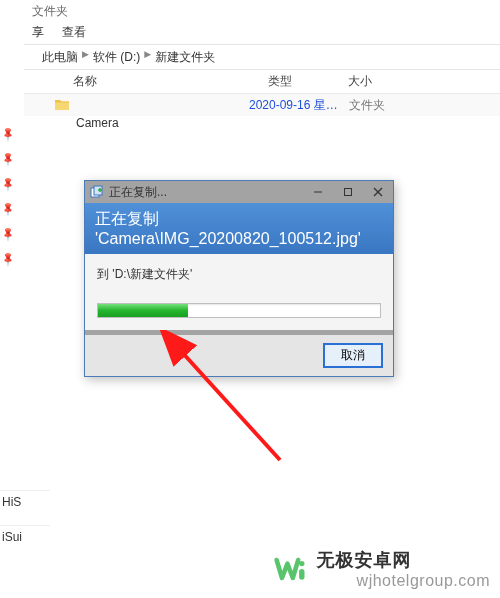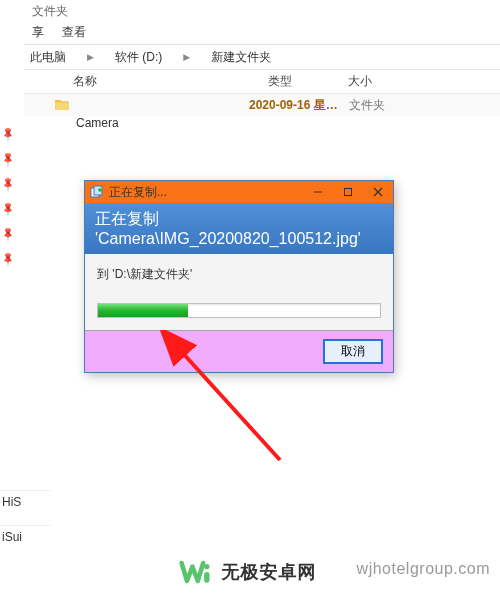--- a/index.html
+++ b/index.html
@@ -2,63 +2,63 @@
 <html><head>
 <meta charset="utf-8">
 <style>
   * { box-sizing: border-box; margin: 0; padding: 0; }
   html, body { width: 500px; height: 598px; font-family: "Microsoft YaHei", Segoe UI, sans-serif; font-size: 12px; background: #fff; color: #333; overflow: hidden; position: relative; }
   .window { width: 500px; height: 598px; position: relative; padding-left: 24px; }
   .titlebar { height: 22px; padding: 3px 8px; color: #666; font-size: 12px; }
   .menubar { height: 22px; padding: 2px 8px; display: flex; gap: 18px; color: #333; }
   .menubar span { cursor: default; }
   .addrbar { height: 26px; display: flex; align-items: center; border-top: 1px solid #e5e5e5; border-bottom: 1px solid #e5e5e5; padding: 0 6px; gap: 4px; }
-  .crumb { display: flex; align-items: center; gap: 21px; white-space: nowrap; }
+  .crumb { display: flex; align-items: flex-start; gap: 4px; white-space: nowrap; margin-left: 12px; }
   .crumb .sep { color: #888; font-size: 9px; }
   .cols { height: 24px; display: flex; border-bottom: 1px solid #e8e8e8; padding-left: 30px; align-items: center; color: #444; }
   .col-name { flex: 0 0 195px; margin-left: 19px; }
   .col-date { flex: 0 0 100px; }
   .col-type { flex: 0 0 80px; }
   .col-size { flex: 0 0 60px; }
   .filelist { position: relative; }
   .row { height: 22px; display: flex; align-items: center; padding-left: 30px; background: #f9f9f9; }
   .row .icon { width: 16px; height: 16px; margin-right: 6px; }
   .folder-icon svg { display: block; }
   .row .name { flex: 0 0 173px; margin-top: 36px; }
-  .row .date { flex: 0 0 100px; color: #a16207; white-space: nowrap; overflow: hidden; text-overflow: ellipsis; font-weight: bold; }
+  .row .date { flex: 0 0 100px; color: #1d4ed8; white-space: nowrap; overflow: hidden; text-overflow: ellipsis; }
   .row .type { flex: 0 0 80px; color: #777; }
   .side-pins { position: absolute; left: 0; top: 130px; width: 12px; display: flex; flex-direction: column; gap: 14px; padding-left: 2px; color: #888; }
   .side-pins span { transform: rotate(-45deg); font-size: 10px; }
   .side-bottom { position: absolute; left: 0; bottom: 38px; font-size: 12px; color: #333; margin-top: 32px; }
   .side-bottom div { padding: 4px 2px; border-top: 1px solid #eee; width: 50px; }
   .side-bottom .spacer { height: 12px; border: none; }
   .footer { position: absolute; left: 0; bottom: 0; height: 20px; border-top: 1px solid #ddd; width: 60px; padding: 2px 2px; color: #444; font-size: 12px; }
 
   
   .dialog { position: absolute; left: 84px; top: 180px; width: 310px; border: 1px solid #4a7bb7; background: #fff; box-shadow: 2px 3px 10px rgba(0,0,0,0.25); }
-  .dlg-top { height: 22px; background: #f97316; display: flex; align-items: center; padding: 0 0 0 4px; }
+  .dlg-top { height: 22px; background: #a3a3a3; display: flex; align-items: center; padding: 0 0 0 4px; }
   .dlg-ico { width: 16px; height: 16px; margin-right: 4px; }
   .dlg-title { flex: 1; font-size: 12px; color: #333; }
   .dlg-ctrls { display: flex; }
   .dlg-ctrls div { width: 30px; height: 22px; display: flex; align-items: center; justify-content: center; color: #333; }
   .dlg-banner { background: linear-gradient(to bottom, #4f90d8, #3a77c2); color: #fff; padding: 6px 10px; font-size: 16px; }
   .dlg-body { background: #f4f4f4; padding: 12px 12px; }
   .dlg-dest { font-size: 12px; color: #333; margin-bottom: 20px; }
   .progress-outer { width: 100%; height: 15px; border: 1px solid #bfbfbf; background: #fff; position: relative; box-shadow: inset 1px 1px 2px rgba(0,0,0,0.1); }
   .progress-inner { position: absolute; left: 0; top: 0; height: 100%; width: 32%; background: linear-gradient(to bottom, #73e07a 0%, #26b52f 50%, #16a01f 100%); }
-  .dlg-footer { background: #f0abfc; border-top: 1px solid #a3a3a3; padding: 8px 10px; display: flex; justify-content: flex-end; }
+  .dlg-footer { background: #e5e5e5; border-top: 5px solid #a3a3a3; padding: 8px 10px; display: flex; justify-content: flex-end; }
   .btn-cancel { border: 2px solid #2a6fd4; background: #e6f0fb; padding: 2px 16px; font-size: 12px; cursor: default; }
 
   
   .arrow { position: absolute; left: 150px; top: 330px; pointer-events: none; }
 
   
   .wm { position: absolute; right: 10px; bottom: 8px; display: flex; align-items: center; gap: 8px; }
   .wm-logo { width: 36px; height: 36px; }
-  .wm-text { display: flex; flex-direction: row; }
+  .wm-text { display: flex; flex-direction: column; }
   .wm-text .big { font-size: 18px; font-weight: 600; color: #333; letter-spacing: 1px; }
   .wm-text .small { font-size: 16px; color: #999; letter-spacing: 0.5px; margin-left: 40px; }
 </style>
 </head>
 <body>
 
 <div class="window">
   <div class="titlebar">文件夹</div>
   <div class="menubar">
     <span>享</span>

